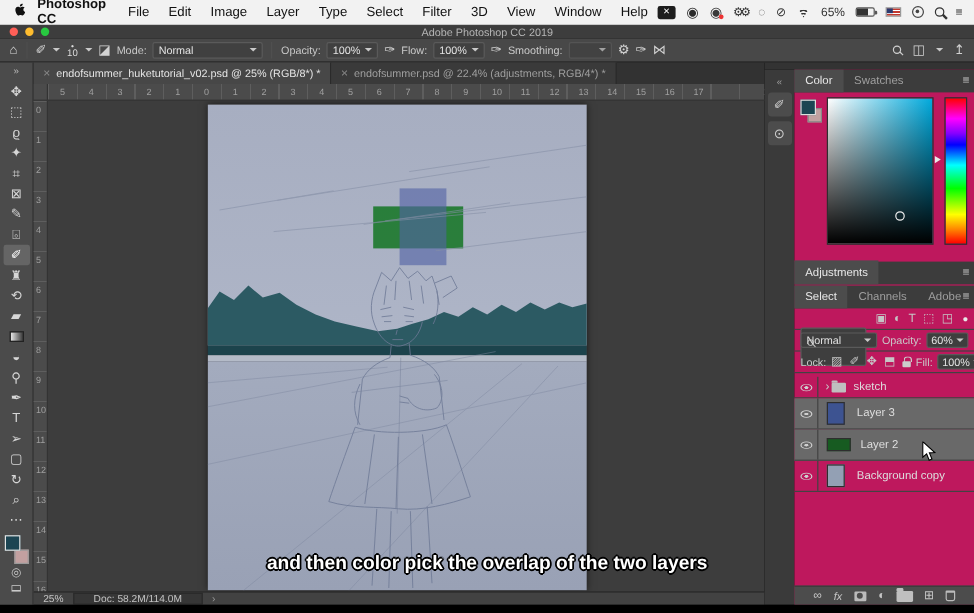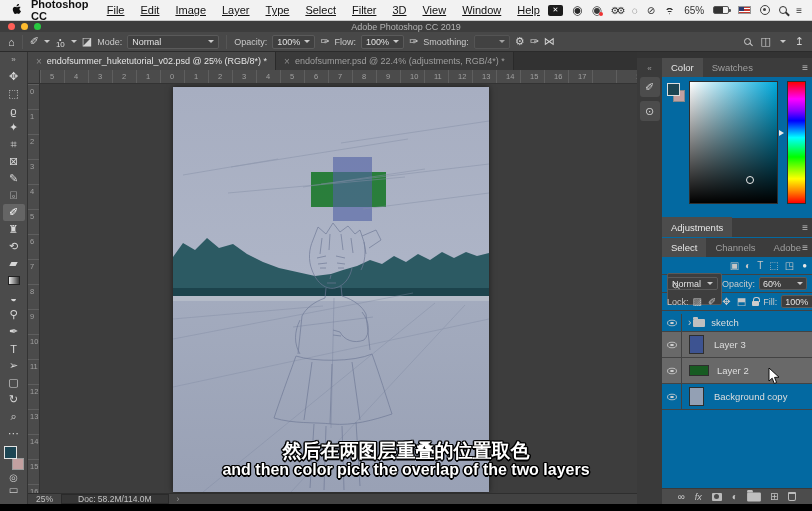--- a/index.html
+++ b/index.html
@@ -4,21 +4,21 @@
 <style>
   *{margin:0;padding:0;box-sizing:border-box;}
   html,body{width:812px;height:511px;overflow:hidden;background:#000;}
   body{font-family:"Liberation Sans","DejaVu Sans",sans-serif;position:relative;}
   #app{position:absolute;inset:0;}
 
   
   #menubar{position:absolute;left:0;top:0;width:812px;height:21px;background:#f2f2f2;display:flex;align-items:center;font-size:11px;color:#111;border-bottom:1px solid #c9c9c9;}
   #apple{margin:0 10px 0 12px;}
   #appname{font-weight:bold;margin-right:4px;}
-  .menu-item{padding:0 8px;text-decoration:underline;}
+  .menu-item{padding:0 8px;}
   #menu-status{margin-left:auto;display:flex;align-items:center;gap:9px;padding-right:10px;}
   .mstat{font-size:10px;color:#333;display:inline-flex;align-items:center;}
   .mstat.badge{background:#1d1d1d;color:#fff;width:15px;height:11px;border-radius:2px;justify-content:center;font-size:7px;}
   .mstat.obs{color:#2b2b2b;font-size:12px;}
   .mstat.cam{color:#3a3a3a;font-size:12px;position:relative;}
   .mstat.cam::after{content:"";position:absolute;right:-1px;bottom:1px;width:4px;height:4px;border-radius:50%;background:#e33;}
   .mstat.g2{letter-spacing:-3px;font-size:10px;}
   .mstat.txt{font-size:10px;}
   .wifi{width:11px;height:9px;clip-path:polygon(50% 100%,0 0,100% 0);background:
     radial-gradient(circle at 50% 100%, #333 1.3px, transparent 1.8px),
@@ -79,21 +79,21 @@
   
   #pasteboard{position:absolute;left:40px;top:84px;width:597px;height:409px;background:#3d3d3d;overflow:hidden;}
   #canvas{position:absolute;left:133px;top:3px;width:316px;height:405px;box-shadow:0 0 6px rgba(0,0,0,.55);}
 
   
   #collapsedock{position:absolute;left:637px;top:58px;width:25px;height:446px;background:#3a3a3a;display:flex;flex-direction:column;align-items:center;gap:4px;padding-top:6px;}
   .cbtn{width:20px;height:20px;background:#4c4c4c;border-radius:3px;display:flex;align-items:center;justify-content:center;color:#cfcfcf;font-size:11px;}
   #dockchev{color:#9a9a9a;font-size:8px;}
 
   
-  #rightdock{position:absolute;left:662px;top:58px;width:150px;height:446px;background:#0369a1;}
+  #rightdock{position:absolute;left:662px;top:58px;width:150px;height:446px;background:#be185d;}
   .phead{background:#3c3c3c;display:flex;align-items:flex-end;height:19px;position:relative;}
   .ptab{padding:3px 9px 3px 9px;font-size:9.5px;color:#9f9f9f;height:19px;display:flex;align-items:center;}
   .ptab.active{background:#4c4c4c;color:#e8e8e8;}
   .pmenu{position:absolute;right:5px;top:4px;color:#bdbdbd;font-size:10px;letter-spacing:-1px;}
 
   #colorpanel{position:absolute;left:0;top:0;width:150px;height:160px;}
   #colorcontent{position:absolute;left:0;top:19px;right:0;bottom:0;}
   #cp-fg{position:absolute;left:5px;top:6px;width:13px;height:13px;border:1px solid #ddd;z-index:2;}
   #cp-bg{position:absolute;left:11px;top:13px;width:12px;height:12px;border:1px solid #888;}
   #gradbox{position:absolute;left:27px;top:4px;width:89px;height:123px;border:1px solid #2e2e2e;background:linear-gradient(to bottom,rgba(0,0,0,0),#000),linear-gradient(to right,#fff,#00aadd);}
@@ -107,21 +107,21 @@
   #layerspanel{position:absolute;left:0;top:180px;width:150px;height:266px;}
   .lrowbar{display:flex;align-items:center;font-size:9px;color:#c9c9c9;padding:0 5px;gap:4px;height:18px;border-bottom:1px solid #424242;}
   .kindbox{background:#3e3e3e;border:1px solid #5a5a5a;border-radius:2px;height:13px;display:inline-flex;align-items:flex-end;gap:4px;padding:15px 4px;color:#ddd;width:56px;margin-top:46px;}
   .kindbox .caret{margin-left:auto;}
   .picon{color:#c6c6c6;font-size:10px;display:inline-flex;align-items:center;justify-content:center;}
   .picon.dot{font-size:8px;color:#e8e8e8;margin-left:2px;}
   .picon.fxs{font-style:italic;font-size:9px;}
   #filtericons{display:flex;gap:6px;margin-left:4px;align-items:center;}
   .ddl{background:#3e3e3e;border:1px solid #5a5a5a;border-radius:2px;height:13px;display:inline-flex;align-items:center;padding:0 4px;gap:4px;color:#e2e2e2;width:76px;}
   .ddl .caret{margin-left:auto;}
-  .ddv{background:#3e3e3e;border:1px solid #5a5a5a;border-radius:2px;height:13px;display:inline-flex;align-items:center;padding:0 3px;gap:16px;color:#e2e2e2;}
+  .ddv{background:#3e3e3e;border:1px solid #5a5a5a;border-radius:2px;height:13px;display:inline-flex;align-items:center;padding:0 3px;gap:3px;color:#e2e2e2;}
   #lockicons{display:flex;gap:6px;align-items:center;}
   .padlock{width:7px;height:5px;background:#ccc;border-radius:1px;position:relative;margin-top:4px;display:inline-block;}
   .padlock::before{content:"";position:absolute;top:-4px;left:0.5px;width:5px;height:4px;border:1.2px solid #ccc;border-bottom:none;border-radius:3px 3px 0 0;}
 
   #lrows{position:absolute;left:0;top:76px;right:0;}
   .lrow{display:flex;align-items:center;height:26px;border-bottom:1px solid #434343;font-size:9.5px;color:#dedede;}
   .lrow.grp{height:18px;}
   .lrow.sel{background:#696969;}
   .eyecell{width:20px;align-self:stretch;display:flex;align-items:center;justify-content:center;border-right:1px solid #424242;}
   .eye{display:inline-block;width:10px;height:10px;border:1px solid #cfcfcf;border-radius:50%;background:radial-gradient(circle,#cfcfcf 0 1.5px,transparent 2px);transform:scaleY(.62);}
@@ -528,15 +528,14 @@
     <span id="zoomfield">25%</span>
     <span id="docbox">Doc: 58.2M/114.0M</span>
     <span id="statchev">›</span>
   </div>
   <div id="letterbox"></div>
 
   <svg id="layercursor" width="13" height="18" viewBox="0 0 13 18">
     <path d="M1,0 L1,13 L4.2,10.2 L6.3,15.5 L8.6,14.5 L6.5,9.4 L11,9.2 Z" fill="#fff" stroke="#000" stroke-width="0.9"></path>
   </svg>
 
-  <div id="sub-zh" class="sub">然后在两图层重叠的位置取色</div>
   <div id="sub-en" class="sub">and then color pick the overlap of the two layers</div>
 </div>
 
 </body></html>

